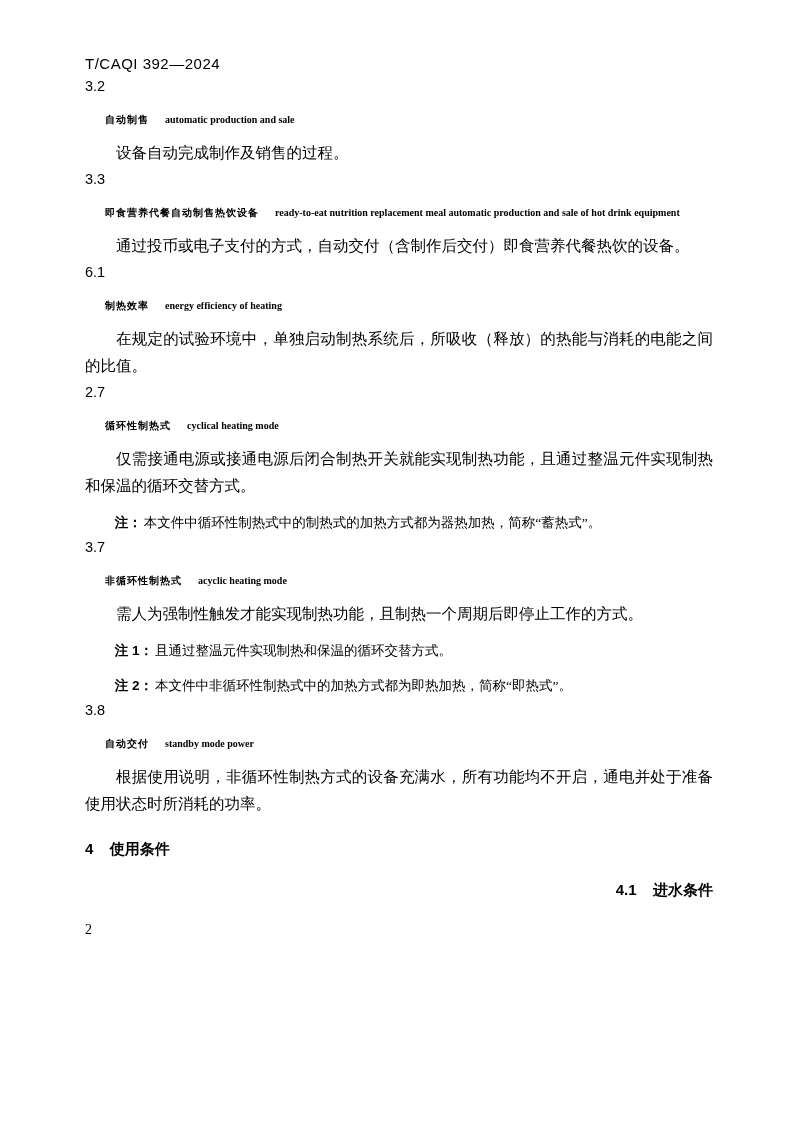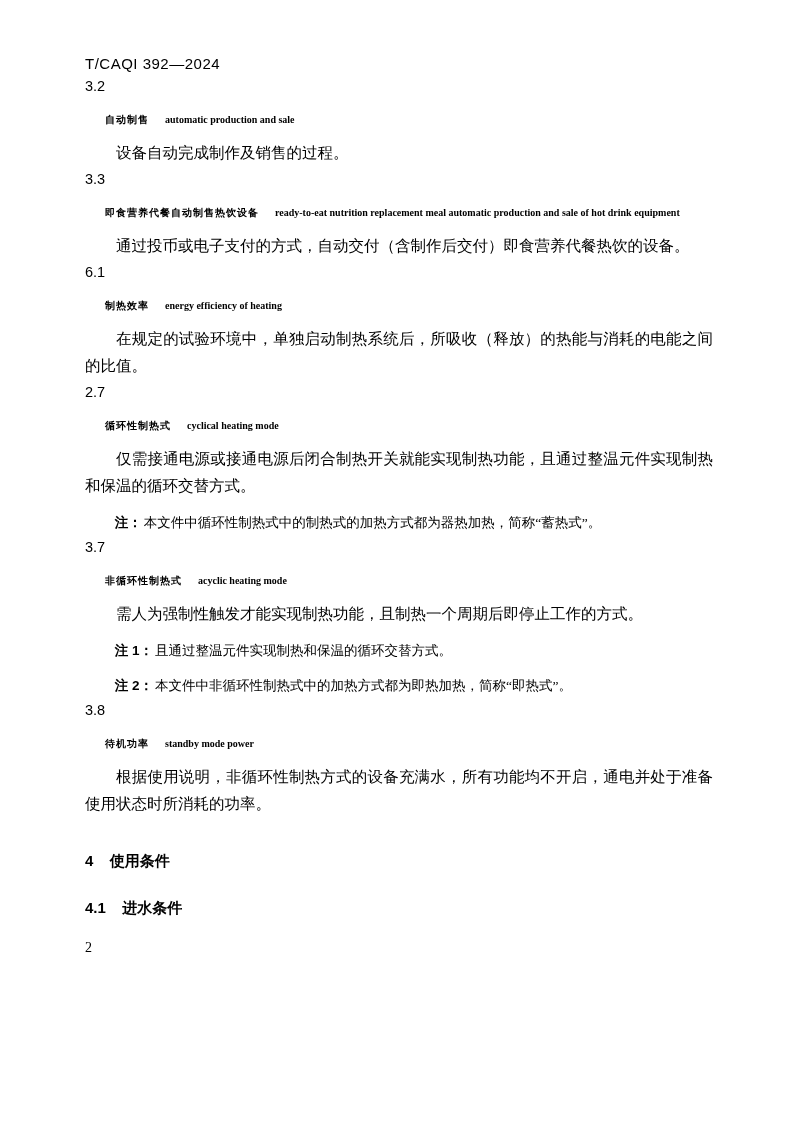--- a/index.html
+++ b/index.html
@@ -60,22 +60,22 @@
     font-family: "Liberation Sans", sans-serif;
     font-weight: bold;
     margin-right: 2px;
   }
   .clause-heading {
     font-family: "Liberation Sans", sans-serif;
     font-weight: bold;
     font-size: 15px;
     line-height: 27px;
   }
-  .clause-4 { margin-top: 30px; }
-  .clause-41 { margin-top: 20px; }
+  .clause-4 { margin-top: 18px; }
+  .clause-41 { margin-top: 14px; text-align: right; }
   .clause-num { margin-right: 1.1em; }
   .page-number {
     font-size: 14px;
     line-height: 18px;
     margin-top: 18px;
     font-family: "Liberation Serif", serif;
   }
 </style>
 </head>
 <body>
@@ -130,21 +130,21 @@
       <span class="note-label">注 1：</span><span>且通过整温元件实现制热和保温的循环交替方式。</span>
     </p>
     <p class="note">
       <span class="note-label">注 2：</span><span>本文件中非循环性制热式中的加热方式都为即热加热，简称“即热式”。</span>
     </p>
   </section>
 
   <section>
     <div class="sec-num">3.8</div>
     <p class="term-line">
-      <span class="term-zh">待机功率</span><span class="term-en">standby mode power</span>
+      <span class="term-zh">自动交付</span><span class="term-en">standby mode power</span>
     </p>
     <p class="def">根据使用说明，非循环性制热方式的设备充满水，所有功能均不开启，通电并处于准备使用状态时所消耗的功率。</p>
   </section>
 
   <div class="clause-heading clause-4">
     <span class="clause-num">4</span><span>使用条件</span>
   </div>
 
   <div class="clause-heading clause-41">
     <span class="clause-num">4.1</span><span>进水条件</span>

